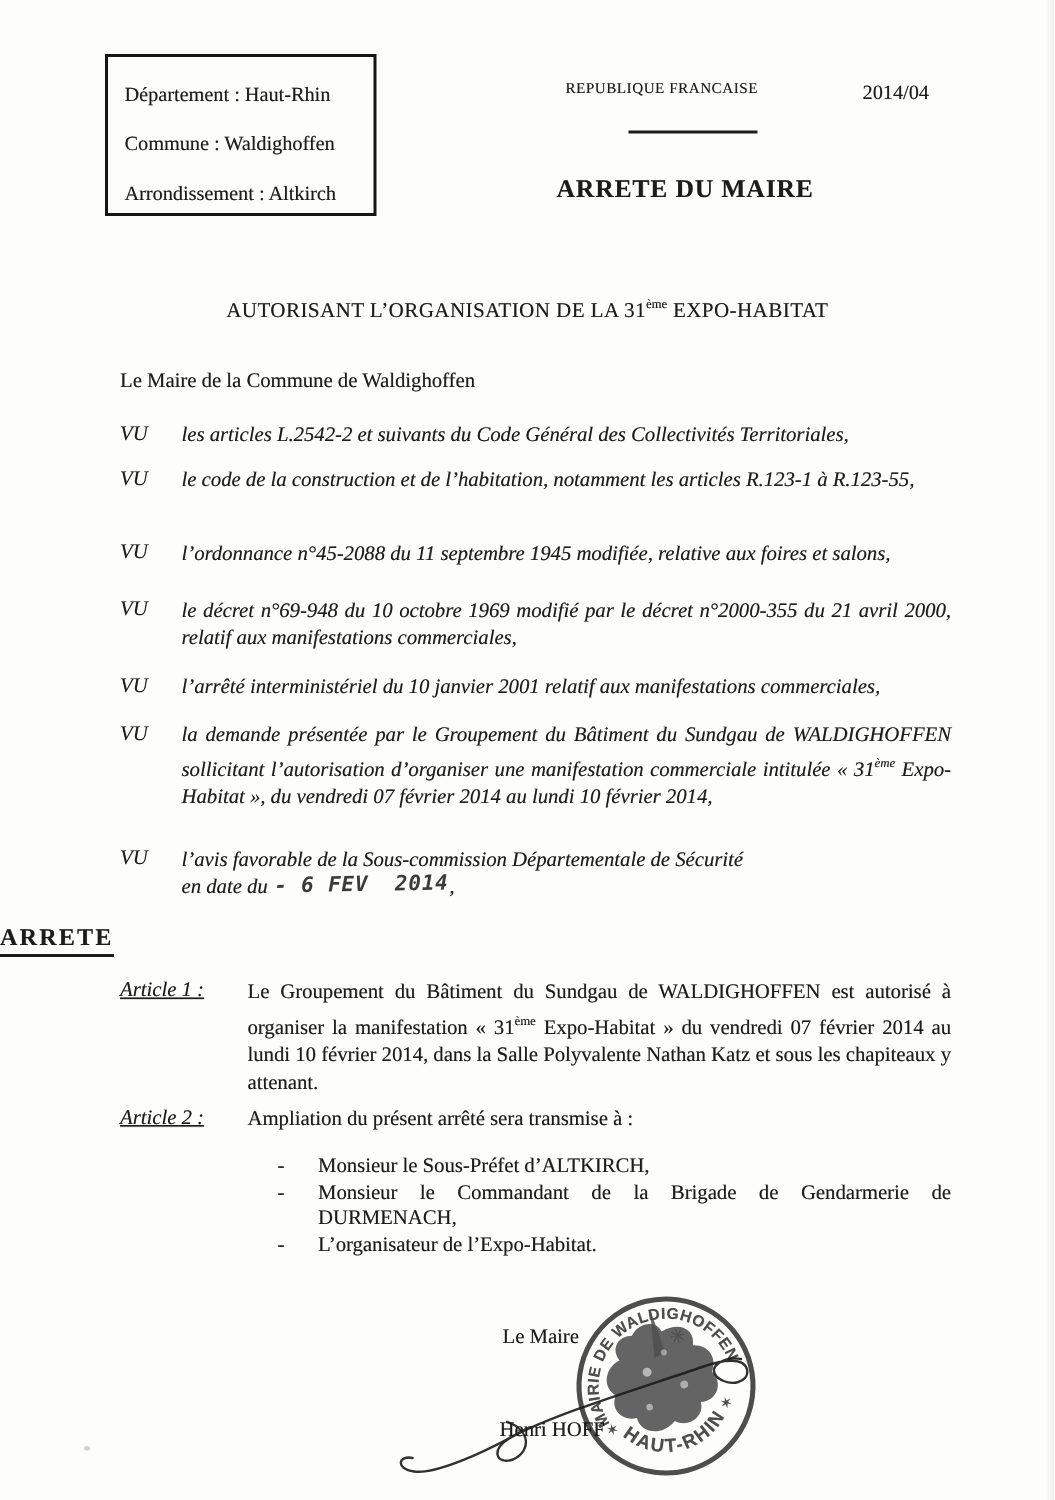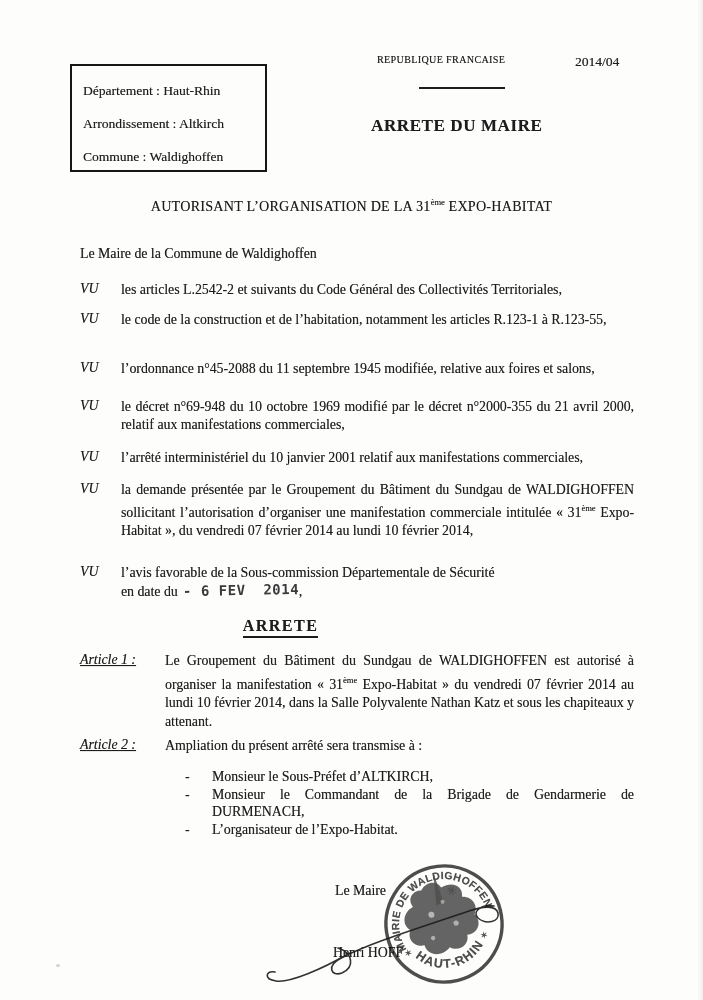--- a/index.html
+++ b/index.html
@@ -4,46 +4,46 @@
 <style>
   html,body{margin:0;padding:0;background:#ffffff;}
   .page{
     position:relative;width:703px;height:1000px;background:#fdfdfc;
     font-family:"Liberation Serif",serif;color:#1c1c1c;overflow:hidden;
     text-shadow:0.2px 0.2px 0.35px rgba(25,25,25,0.5);
   }
   .abs{position:absolute;}
   
   .info-box{
-    left:70px;top:64px;width:166px;height:92px;border:2px solid #161616;
-    padding:8px 16px 4px 11px;font-size:13.5px;
+    left:70px;top:36px;width:166px;height:92px;border:2px solid #161616;
+    padding:8px 0 4px 11px;font-size:13.5px;
   }
   .info-box .row{display:block;line-height:33px;white-space:nowrap;}
   
   .republique{left:377px;top:54px;font-size:10px;letter-spacing:0.4px;white-space:nowrap;}
   .docnum{left:575px;top:54px;font-size:13.5px;white-space:nowrap;}
   .rep-line{left:419px;top:87px;width:86px;height:2px;background:#1d1d1d;}
   .arrete-maire{left:371px;top:116px;font-size:17px;font-weight:bold;letter-spacing:0.6px;white-space:nowrap;}
   .doc-title{left:0;top:197px;width:703px;text-align:center;font-size:14px;font-weight:normal;letter-spacing:0.3px;white-space:nowrap;}
   .intro{left:80px;top:246px;font-size:13.8px;}
   
   .vu{left:0;top:0;width:703px;}
   .vu-label{position:absolute;left:80px;top:0;font-style:italic;font-size:13.8px;}
-  .vu-text{position:absolute;left:121px;top:0;font-size:13.8px;line-height:18px;}
+  .vu-text{position:absolute;left:121px;top:0;font-size:13.8px;line-height:18px;font-style:italic;}
   .w{width:513px;}
   .justify{text-align:justify;}
   sup.ord{font-size:8.5px;vertical-align:6px;letter-spacing:0;}
   
   .date-stamp{
     font-family:"DejaVu Sans Mono",monospace;font-weight:700;font-size:14px;
     letter-spacing:0.5px;white-space:pre;display:inline-block;color:#2b2b2b;
     transform:rotate(-1deg) translateY(-1px);margin-left:5px;text-shadow:none;opacity:0.92;
   }
   
-  .section-head{left:0;top:617px;width:561px;text-align:center;}
+  .section-head{left:0;top:617px;width:561px;}
   .section-head span{
     display:inline-block;font-size:16px;font-weight:bold;letter-spacing:1.5px;
     border-bottom:2px solid #1c1c1c;padding-bottom:1px;
   }
   .article-label{position:absolute;left:80px;top:0;font-style:italic;font-size:13.8px;
     text-decoration:underline;white-space:nowrap;}
   .article-body{position:absolute;left:165px;top:0;width:469px;font-size:13.8px;line-height:18.5px;}
   .bullets{position:absolute;left:185px;top:0;width:449px;font-size:13.8px;line-height:17.5px;}
   .bullet{display:flex;}
   .bullet .dash{width:27px;flex:none;}
@@ -59,22 +59,22 @@
   .edge-shade{right:0;top:0;width:6px;height:100%;background:linear-gradient(to right,rgba(0,0,0,0),rgba(0,0,0,0.06));}
   .speck{background:#9a9a9a;border-radius:50%;opacity:0.45;}
 </style>
 </head>
 <body>
 
 <div class="page">
 
   <div class="abs info-box">
     <span class="row">Département : Haut-Rhin</span>
+    <span class="row">Commune : Waldighoffen</span>
     <span class="row">Arrondissement : Altkirch</span>
-    <span class="row">Commune : Waldighoffen</span>
   </div>
 
   <div class="abs republique">REPUBLIQUE FRANCAISE</div>
   <div class="abs docnum">2014/04</div>
   <div class="abs rep-line"></div>
   <div class="abs arrete-maire">ARRETE DU MAIRE</div>
 
   <div class="abs doc-title"><span>AUTORISANT L’ORGANISATION DE LA 31</span><sup class="ord">ème</sup><span> EXPO-HABITAT</span></div>
 
   <div class="abs intro">Le Maire de la Commune de Waldighoffen</div>

